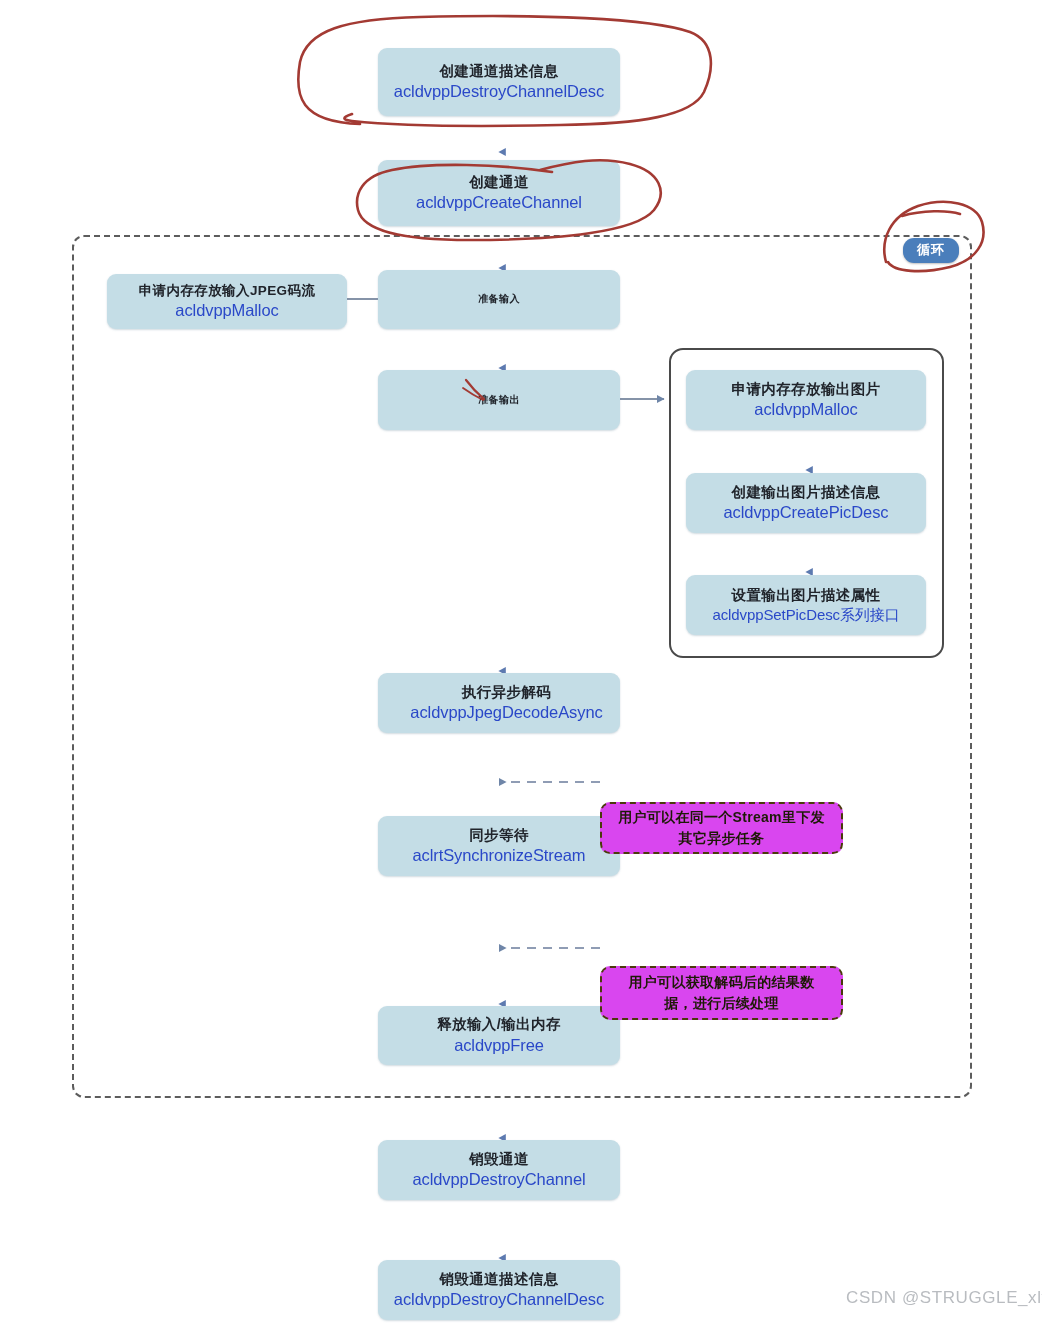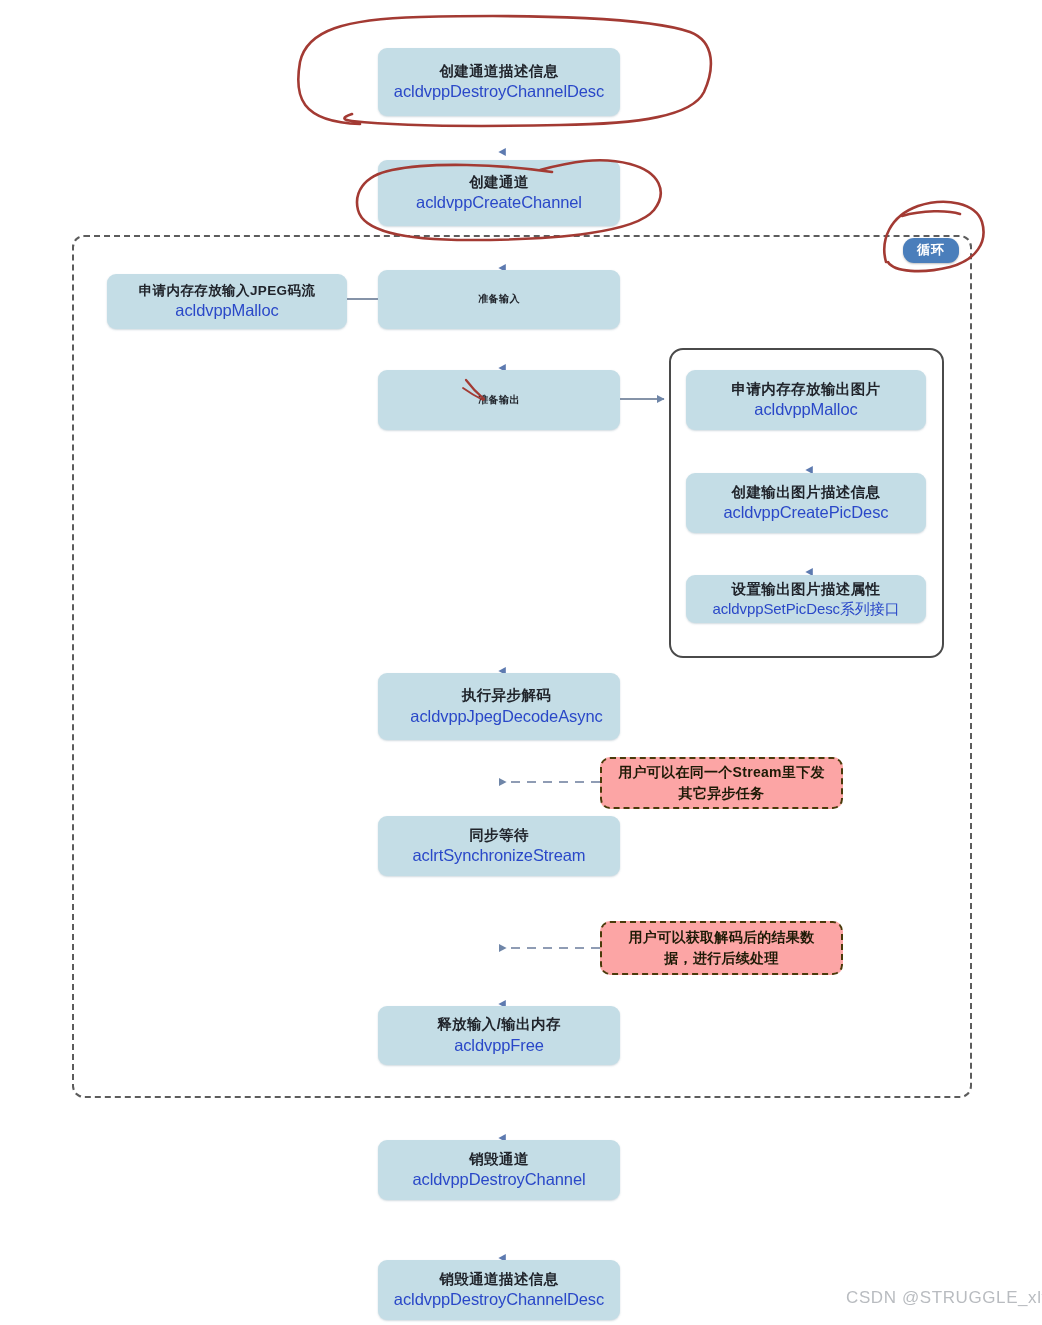--- a/index.html
+++ b/index.html
@@ -72,31 +72,32 @@
     box-sizing:border-box;
     border:2px solid #4a4a4a;
     border-radius:14px;
     background:transparent;
   }
 
   
   .note{
     position:absolute;
     box-sizing:border-box;
-    background:#fca5a5;
+    background:#d946ef;
     border:2px dashed #4a3a0a;
     border-radius:10px;
     display:flex;align-items:center;justify-content:center;
     text-align:center;
     padding:4px 10px;
     color:#1d1a06;
     font-size:14px;
     font-weight:700;
     line-height:1.5;
     letter-spacing:.3px;
+    margin-top:45px;
   }
 
   
   .watermark{
     position:absolute;
     color:#b9bcc0;
     font-size:17px;
     letter-spacing:.6px;
     white-space:nowrap;
   }
@@ -174,26 +175,26 @@
   <div class="node" style="left:686px;top:370px;width:240px;height:60px;justify-content:center;">
     <span class="cn">申请内存存放输出图片</span>
     <span class="api">acldvppMalloc</span>
   </div>
 
   <div class="node" style="left:686px;top:473px;width:240px;height:60px;">
     <span class="cn">创建输出图片描述信息</span>
     <span class="api">acldvppCreatePicDesc</span>
   </div>
 
-  <div class="node" style="left:686px;top:575px;width:240px;height:48px;">
+  <div class="node" style="left:686px;top:575px;width:240px;height:60px;">
     <span class="cn">设置输出图片描述属性</span>
     <span class="api" style="font-size:15px;">acldvppSetPicDesc系列接口</span>
   </div>
 
-  <div class="node" style="left:378px;top:673px;width:242px;height:67px;padding-left:15px;">
+  <div class="node" style="left:378px;top:673px;width:242px;height:60px;padding-left:15px;">
     <span class="cn">执行异步解码</span>
     <span class="api">acldvppJpegDecodeAsync</span>
   </div>
 
   <div class="node" style="left:378px;top:816px;width:242px;height:60px;">
     <span class="cn">同步等待</span>
     <span class="api">aclrtSynchronizeStream</span>
   </div>
 
   <div class="node" style="left:378px;top:1006px;width:242px;height:59px;">

